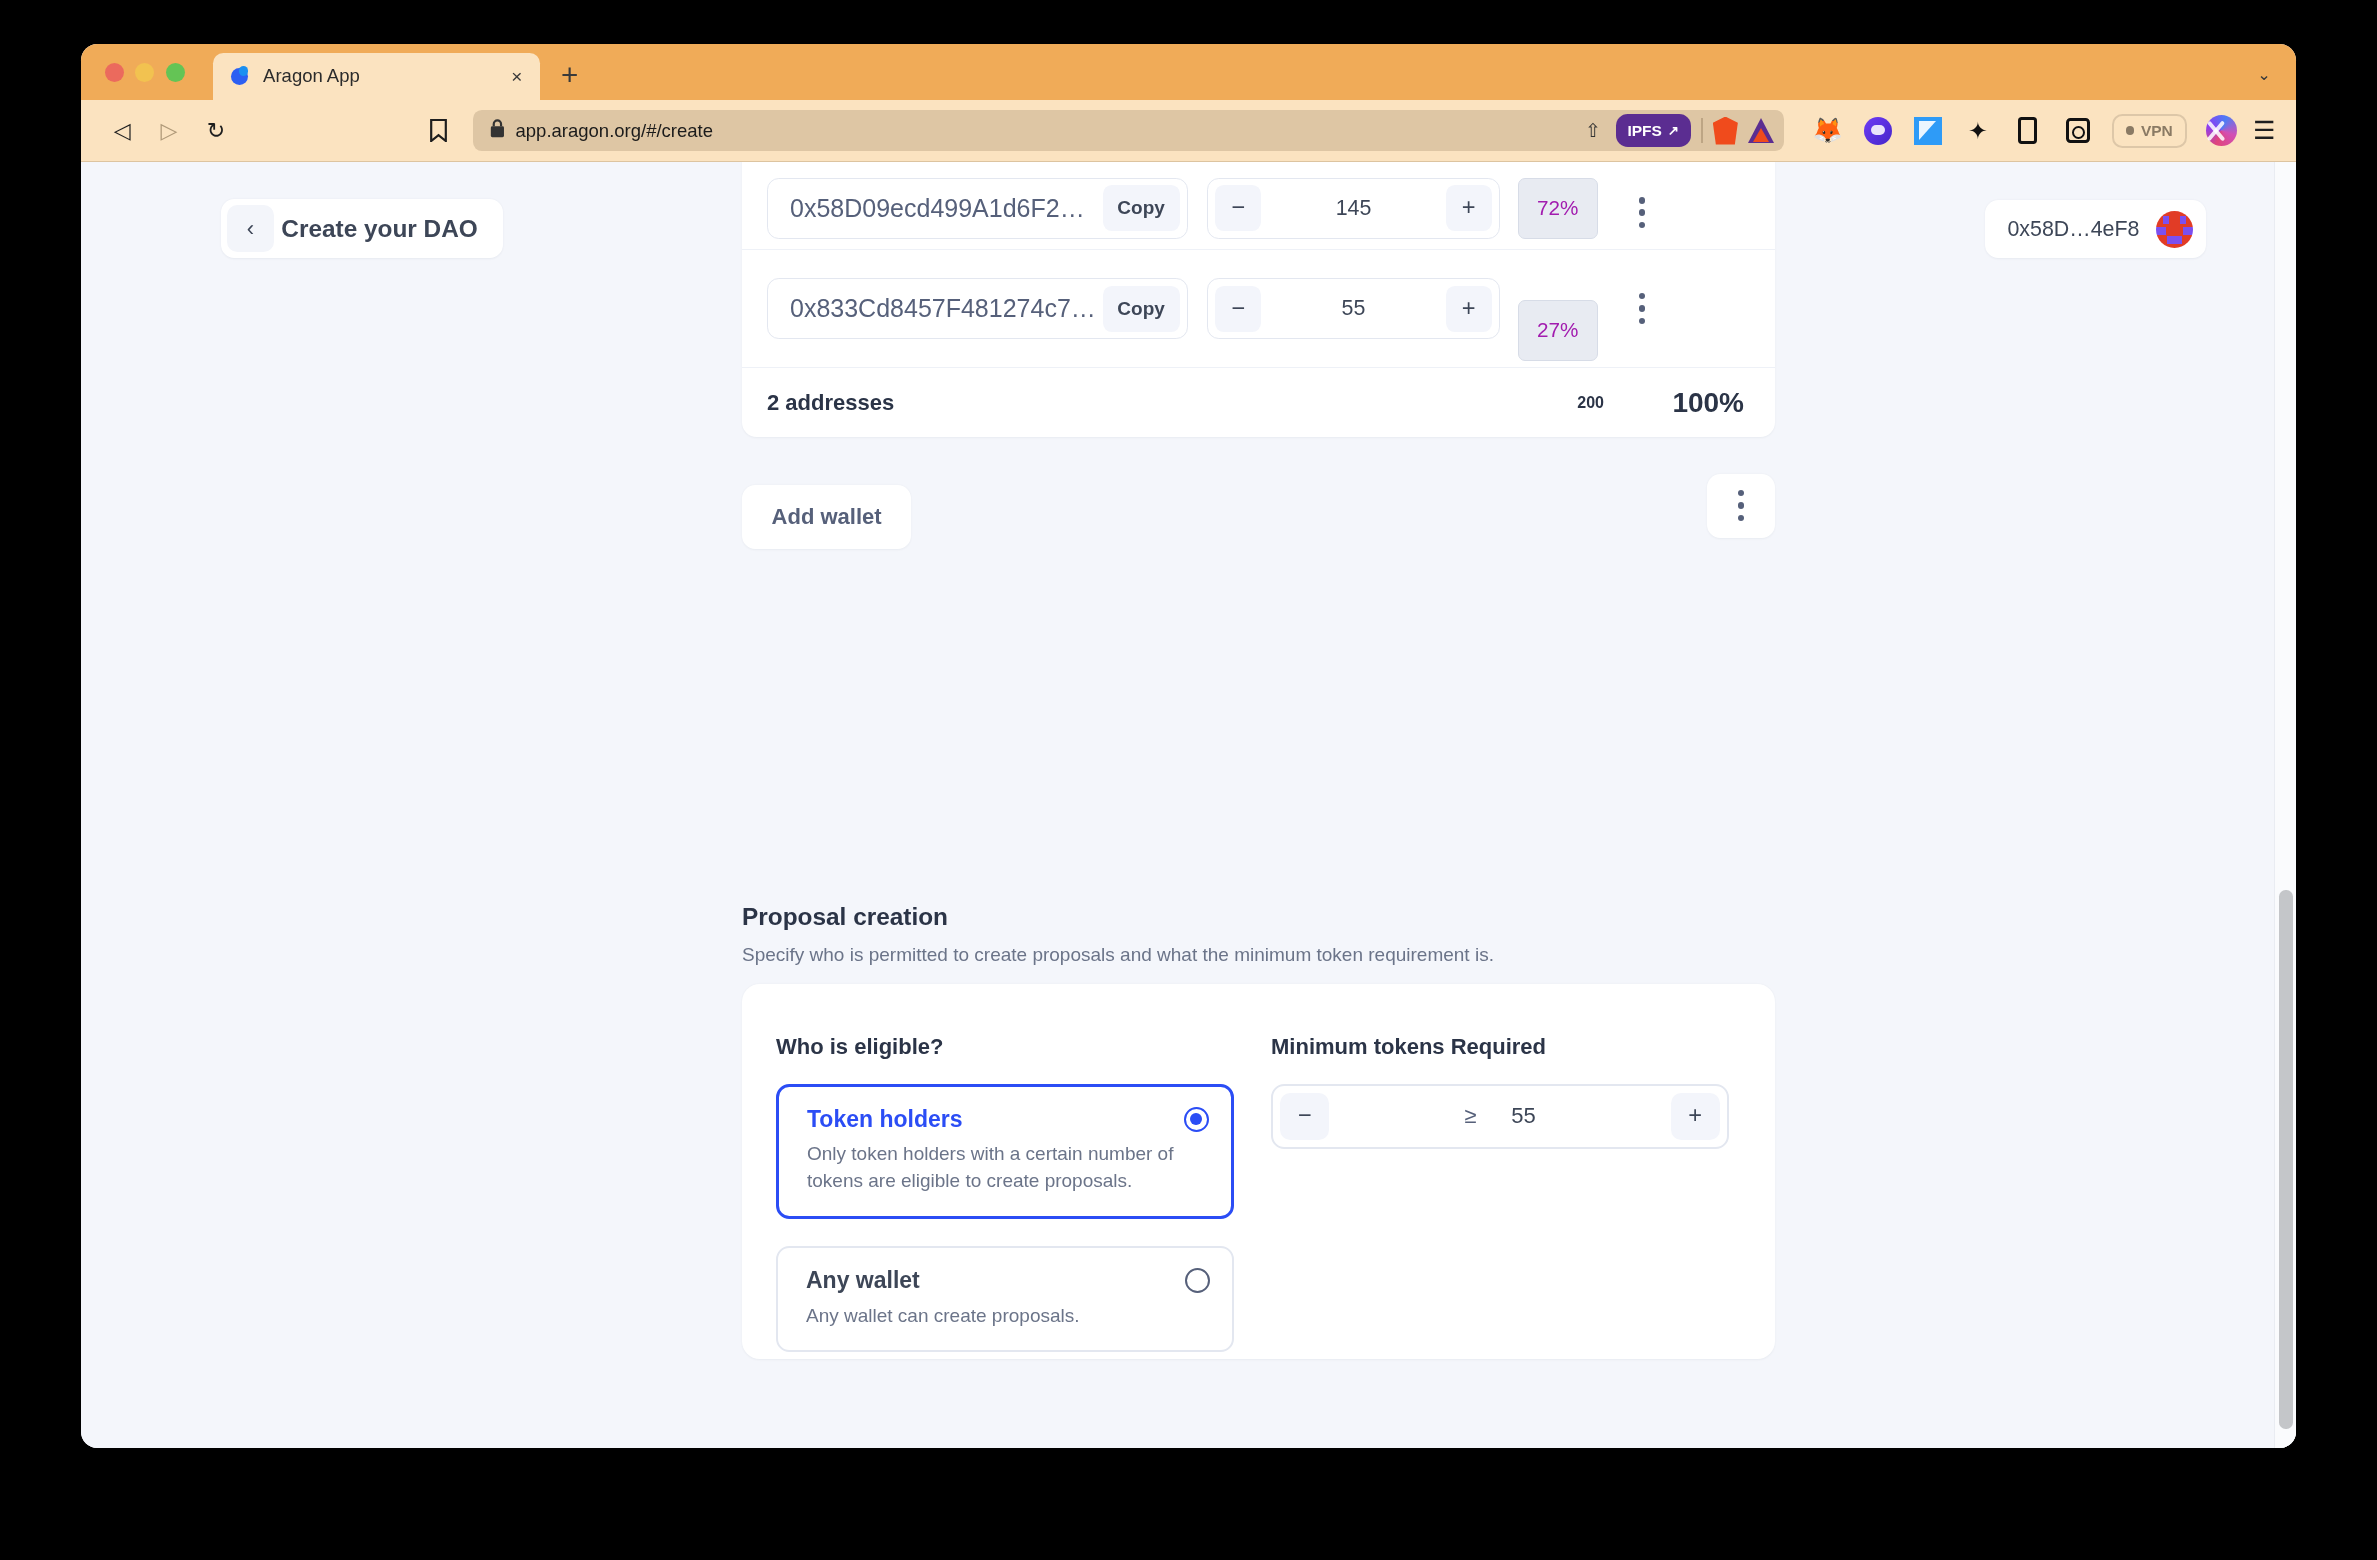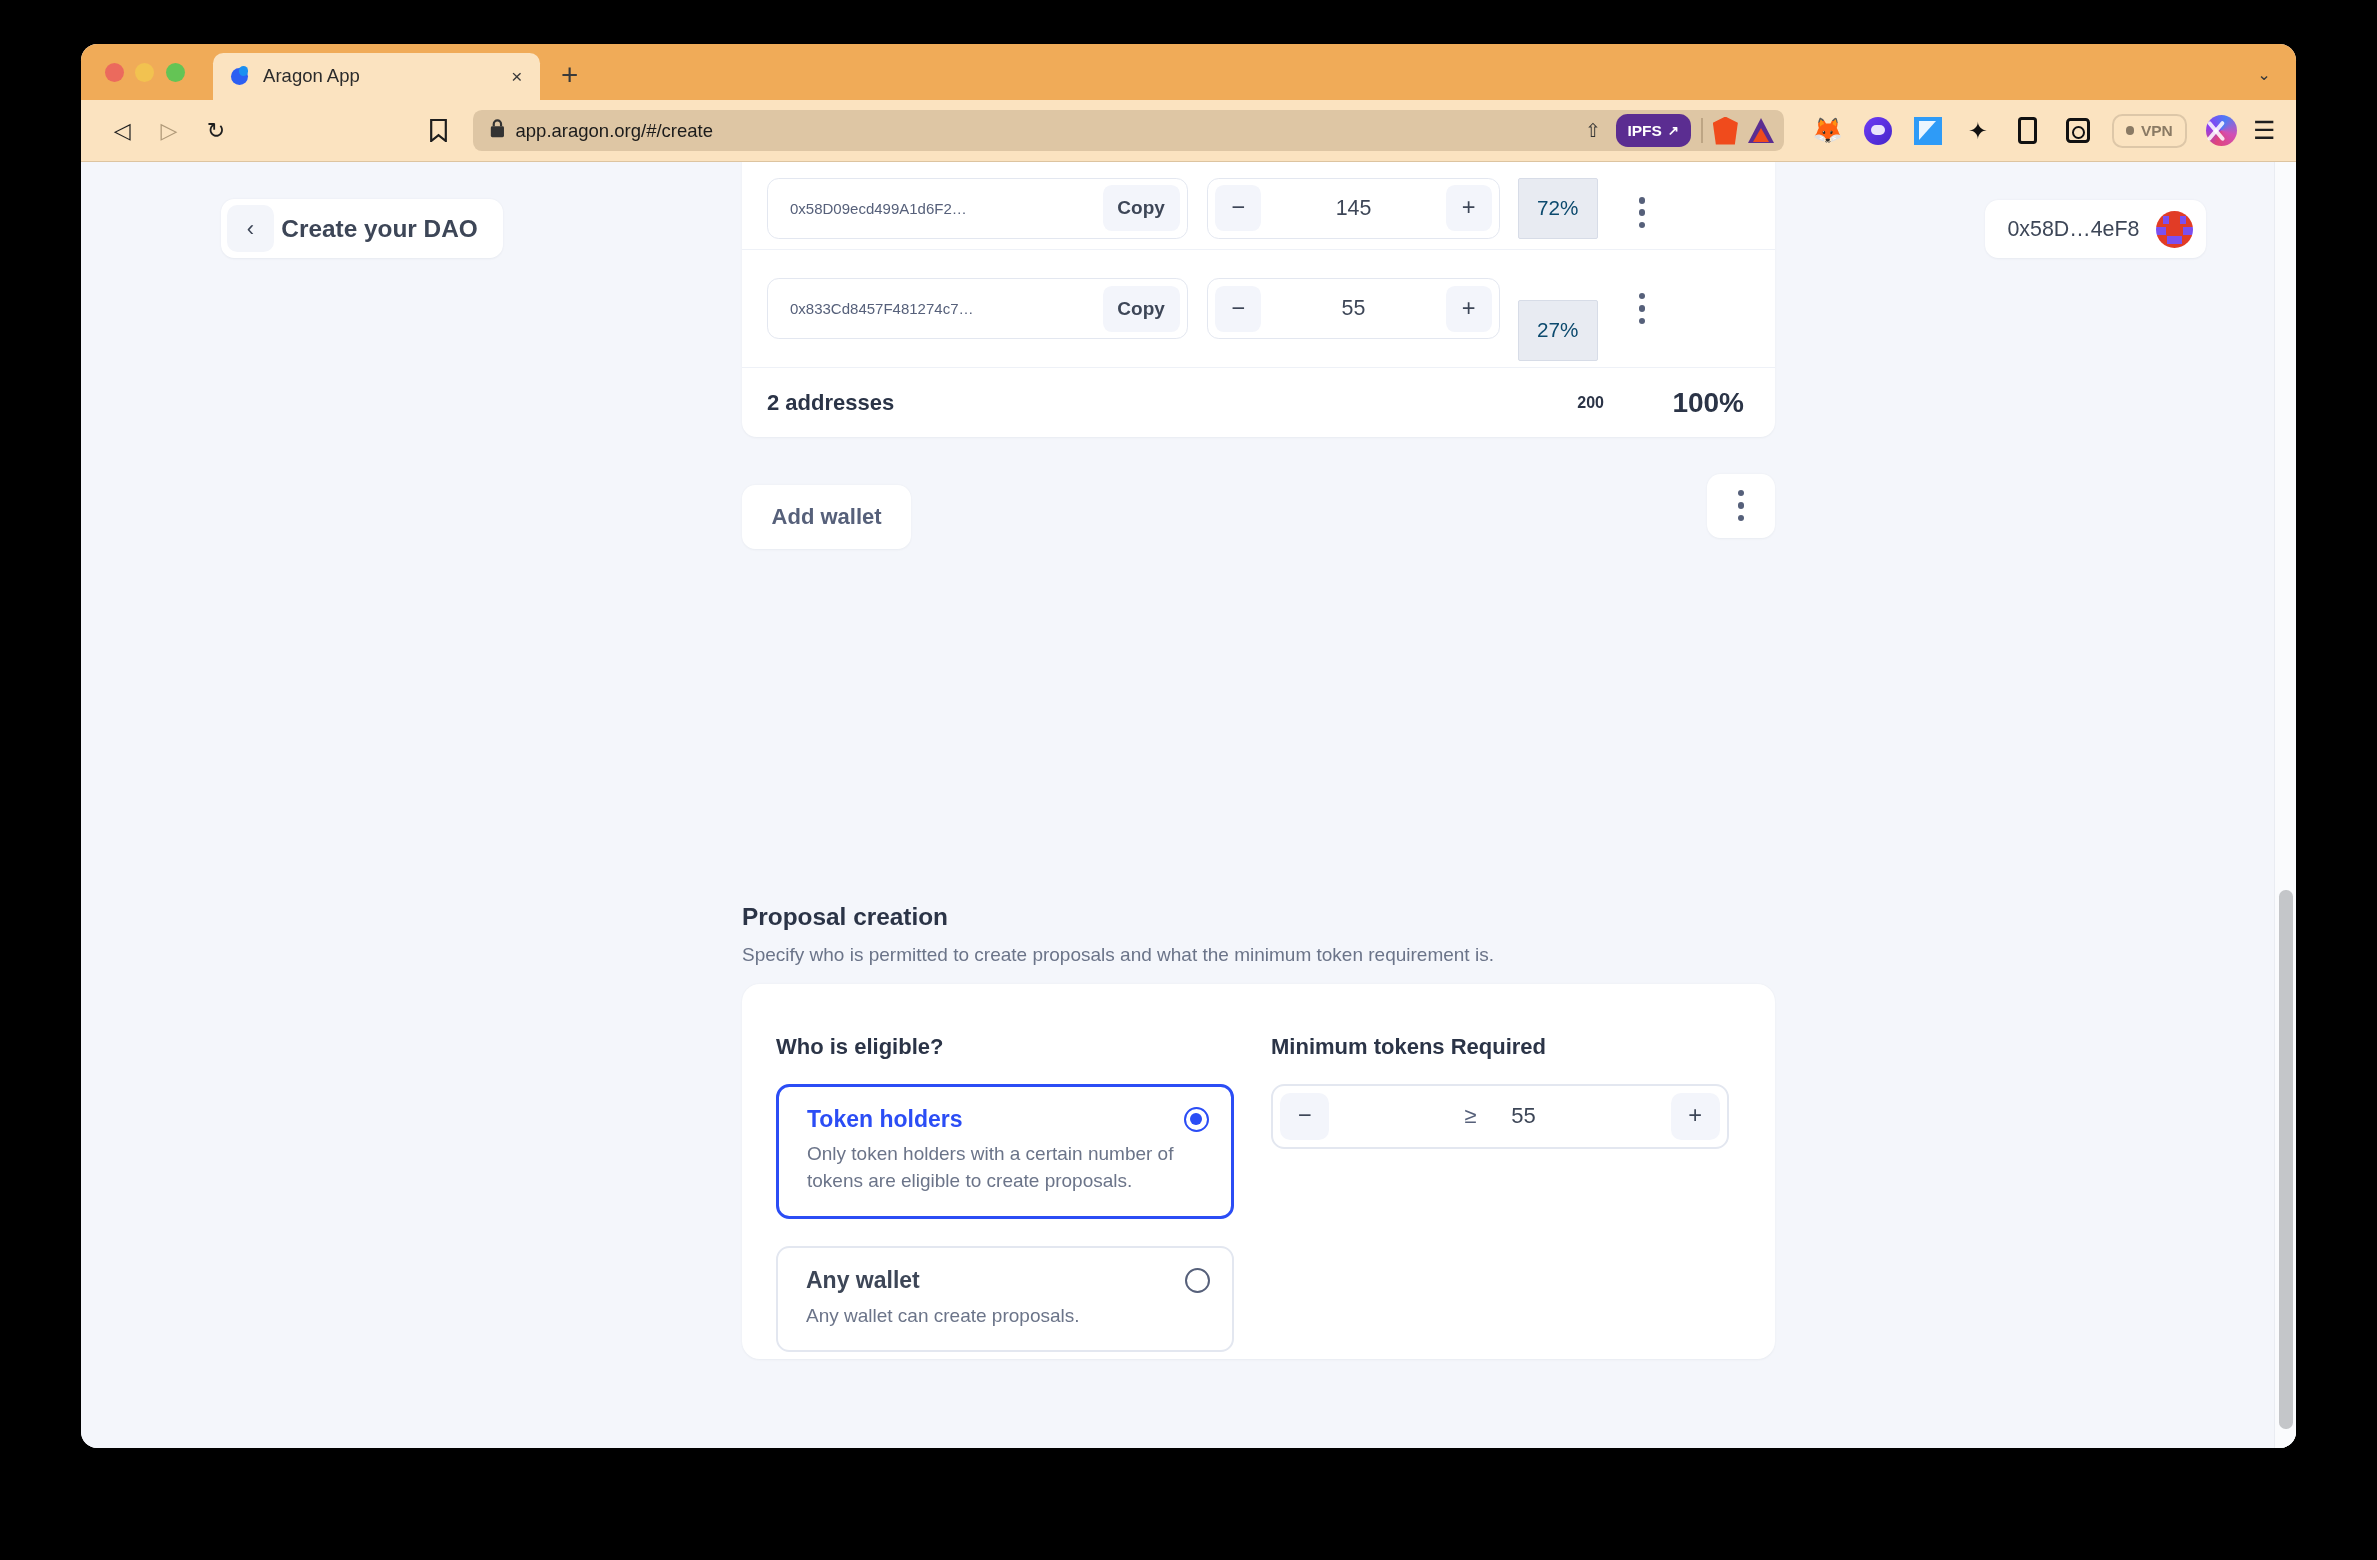--- a/index.html
+++ b/index.html
@@ -249,21 +249,21 @@
   .addr-box {
     width: 421px; height: 61px;
     border: 1.5px solid #e3e7f0;
     border-radius: 11.8px;
     background: #fff;
     display: flex; align-items: center;
     padding: 0 7.4px 0 22px;
   }
   .addr-text {
     flex: 1 1 auto;
-    font-size: 15px; color: #56607a;
+    font-size: 25px; color: #56607a;
     white-space: nowrap; overflow: hidden; text-overflow: ellipsis;
   }
   .copy-btn {
     flex: 0 0 auto;
     height: 46px; padding: 0 14.8px;
     background: #f3f5fb; border-radius: 8.9px;
     display: flex; align-items: center;
     font-size: 19px; color: #3d4657; font-weight: 600;
   }
 
@@ -284,23 +284,23 @@
   .step-val {
     flex: 1 1 auto; text-align: center;
     font-size: 21.4px; color: #3d4657;
   }
 
   .pct-box {
     margin-left: 17.7px;
     width: 80px; height: 61px;
     background: #e8ebf2;
     border: 1.5px solid #d7dce7;
-    border-radius: 2px;
+    border-radius: 7px;
     display: flex; align-items: center; justify-content: center;
-    font-size: 20.7px; color: #0c4a6e; margin-top: 43px;
+    font-size: 20.7px; color: #a21caf; margin-top: 43px;
   }
   .kebab {
     margin-left: 31px;
     width: 26.6px; height: 52px;
     display: flex; flex-direction: column; align-items: center; justify-content: center;
     gap: 5.9px;
   }
   .kebab i { width: 6.6px; height: 6.6px; border-radius: 50%; background: #56607a; display: block; }
 
   .wallet-summary {

